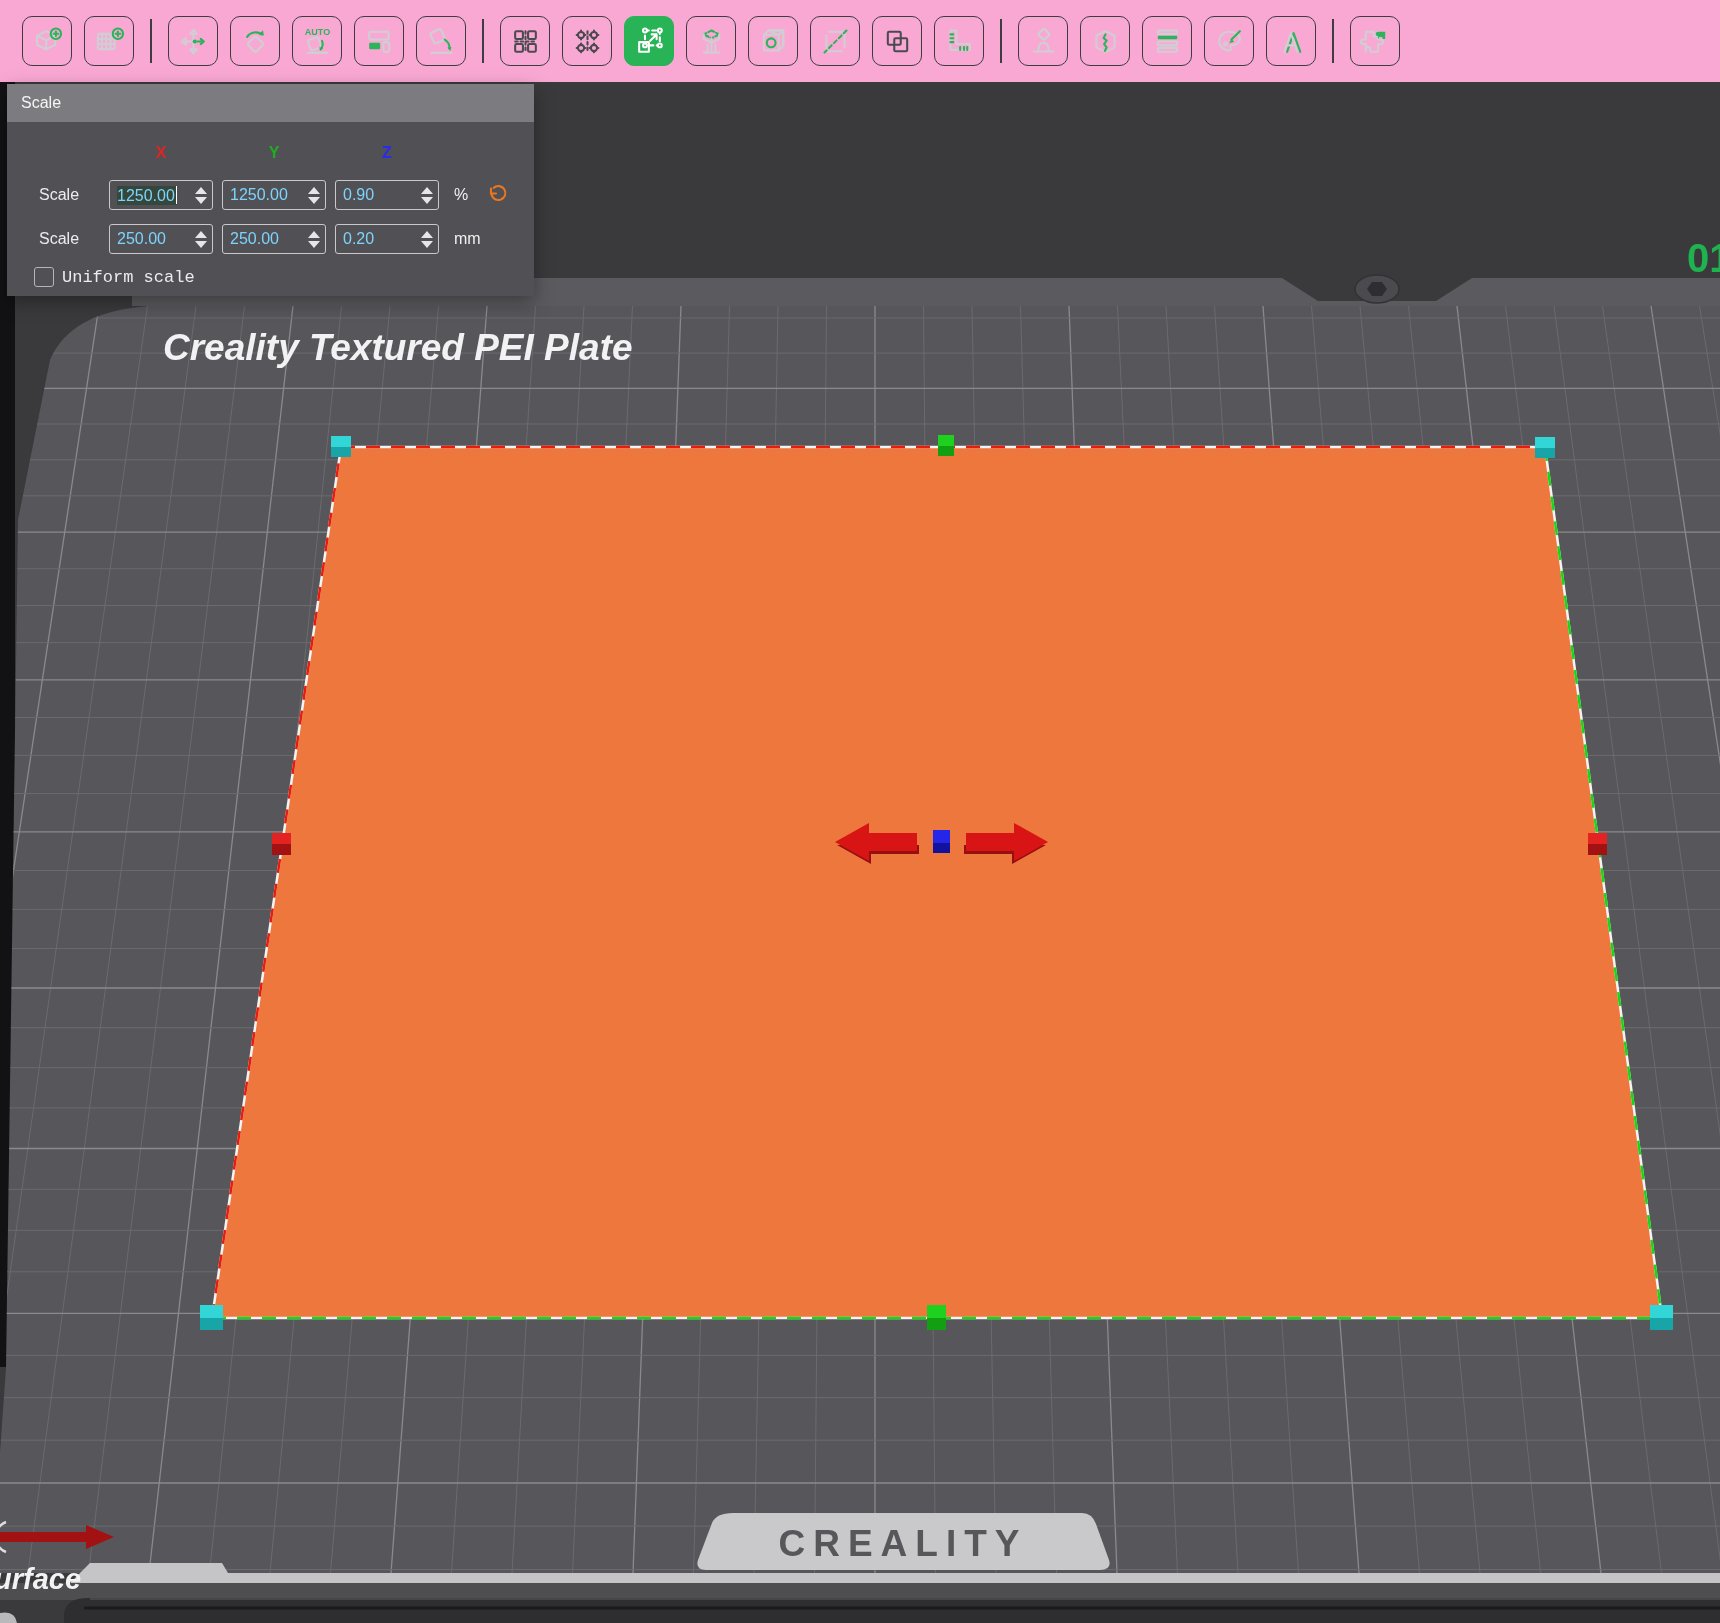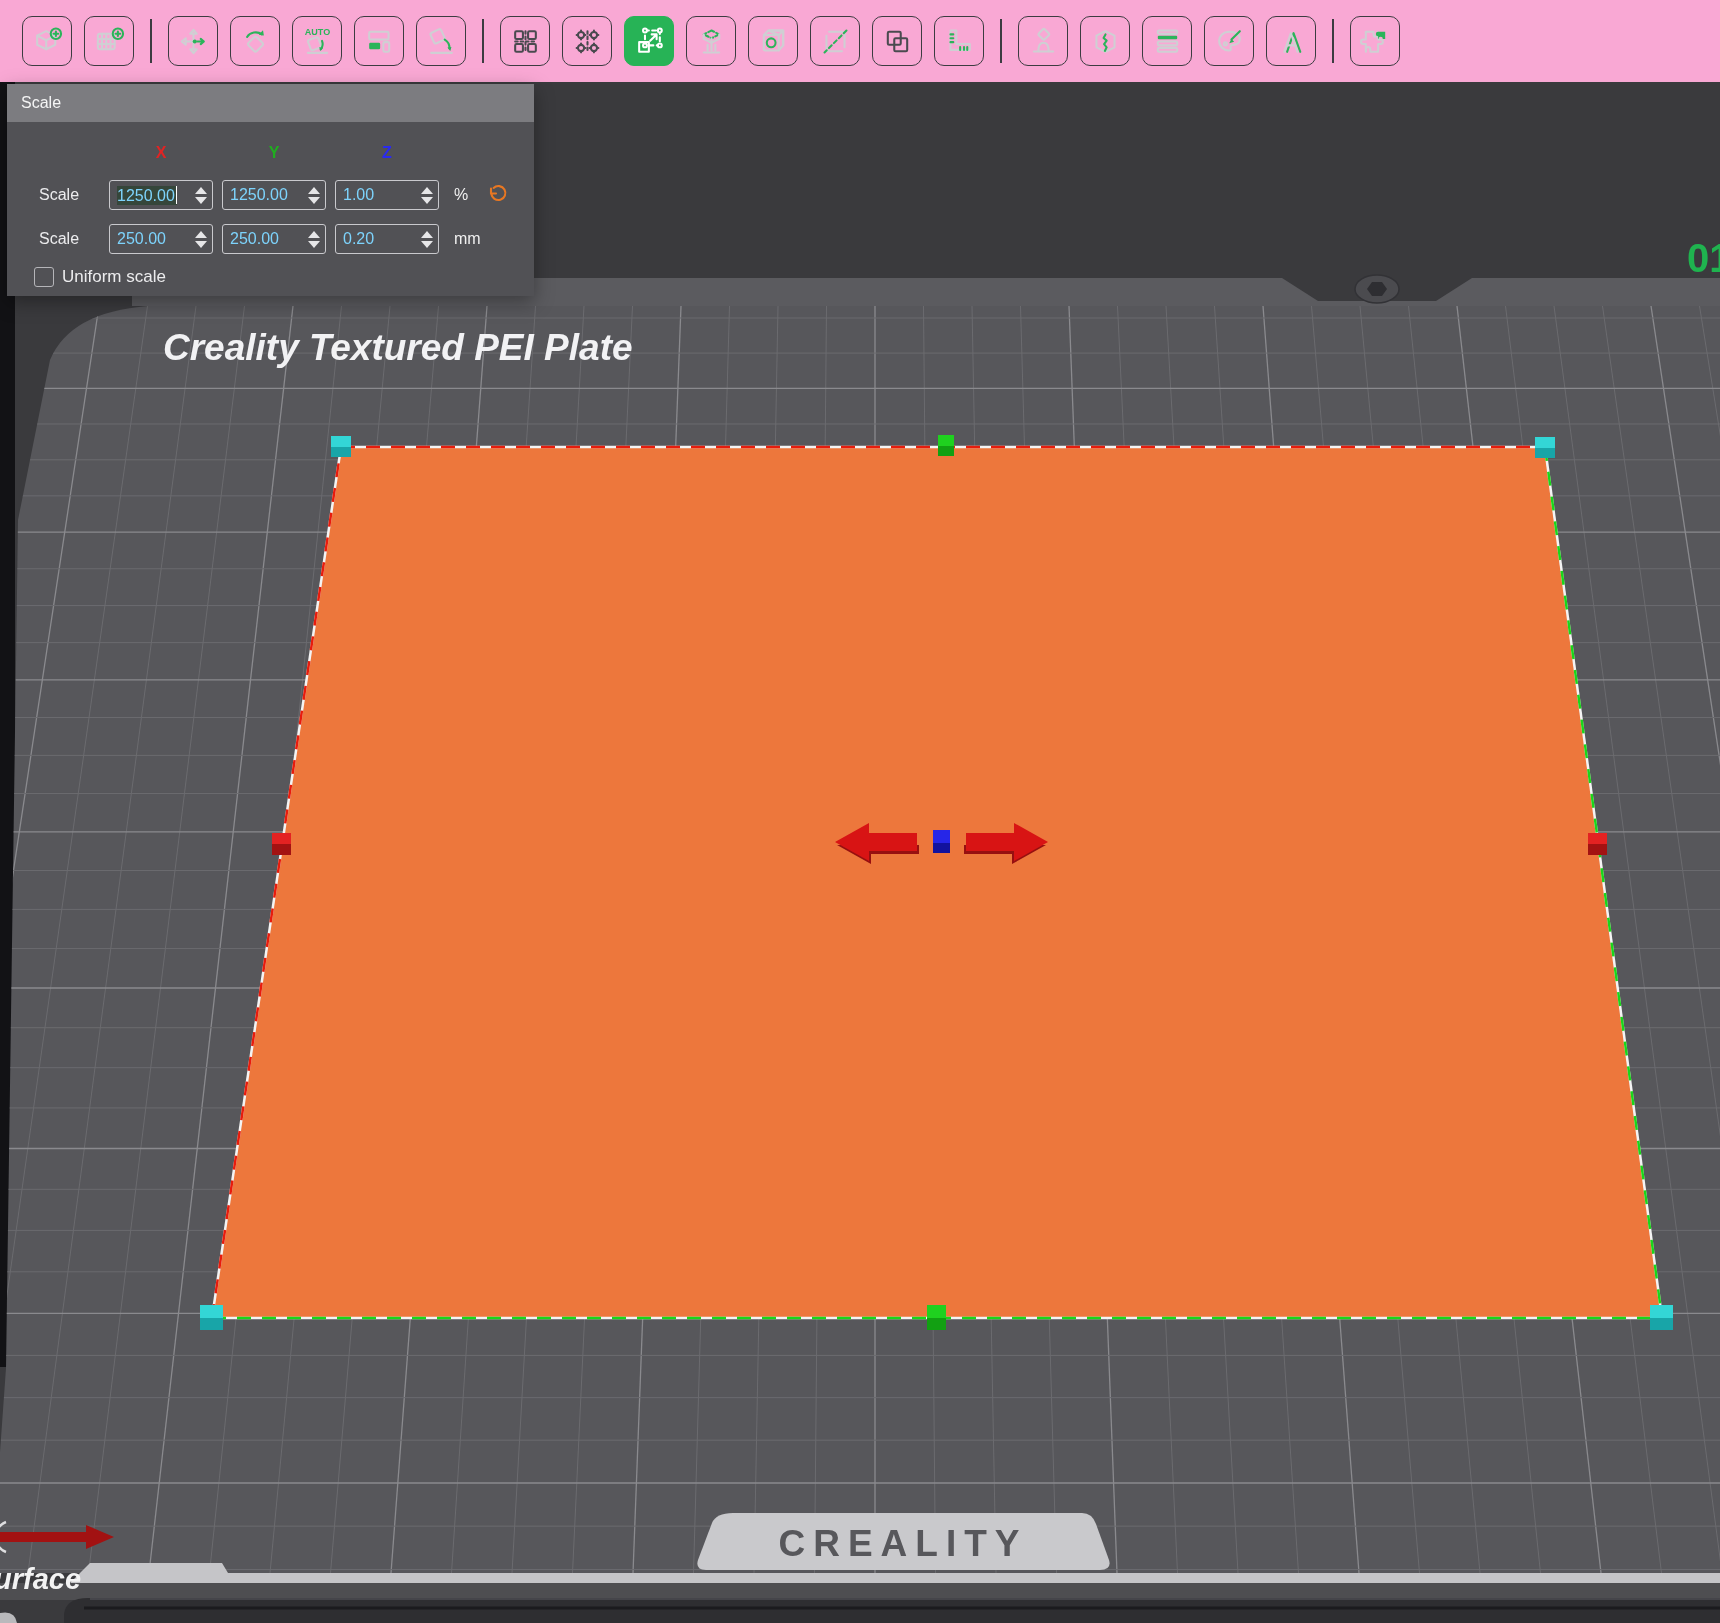--- a/index.html
+++ b/index.html
@@ -51,21 +51,21 @@
     justify-content:center;gap:3px;cursor:pointer;}
   .tri-up{width:0;height:0;border-left:6px solid transparent;border-right:6px solid transparent;
     border-bottom:7px solid #e6e6e8;}
   .tri-down{width:0;height:0;border-left:6px solid transparent;border-right:6px solid transparent;
     border-top:7px solid #e6e6e8;}
   .unit{color:#f0f0f0;font-size:16px;margin-left:6px;width:30px;}
   .reset-btn{margin-left:2px;background:none;border:none;padding:0;cursor:pointer;display:flex;}
   .check-row{display:flex;align-items:center;margin:13px 0 0 27px;}
   .checkbox{width:20px;height:20px;border:1.5px solid #b5b5b9;border-radius:3px;box-sizing:border-box;
     background:transparent;cursor:pointer;}
-  .check-label{color:#ececee;font-size:17px;margin-left:8px;}
+  .check-label{color:#ececee;font-size:17px;margin-left:8px;font-family:Liberation Mono, monospace;}
 </style>
 </head>
 <body>
 
 <div id="stage">
 
   <svg id="scene" width="1720" height="1623" viewBox="0 0 1720 1623">
     <defs>
       <clipPath id="plateClip">
         <path d="M148,306 Q70,312 50,360 L18,520 L6,1368 L0,1452 L0,1573 L1720,1573 L1720,306 Z"></path>
@@ -429,21 +429,21 @@
           </div>
         </div>
         <div class="spin">
           <span class="val">1250.00</span>
           <div class="spinners">
             <div class="tri-up"></div>
             <div class="tri-down"></div>
           </div>
         </div>
         <div class="spin">
-          <span class="val">1.00</span>
+          <span class="val">0.90</span>
           <div class="spinners">
             <div class="tri-up"></div>
             <div class="tri-down"></div>
           </div>
         </div>
         <span class="unit">%</span>
         <button class="reset-btn">
           <svg width="22" height="22" viewBox="0 0 22 22">
             <path d="M5 4.5v5h5" fill="none" stroke="#e87722" stroke-width="2.1" stroke-linecap="round" stroke-linejoin="round"></path>
             <path d="M5.4 9.5a7 7 0 1 0 2.2-5.6" fill="none" stroke="#e87722" stroke-width="2.1" stroke-linecap="round"></path>

